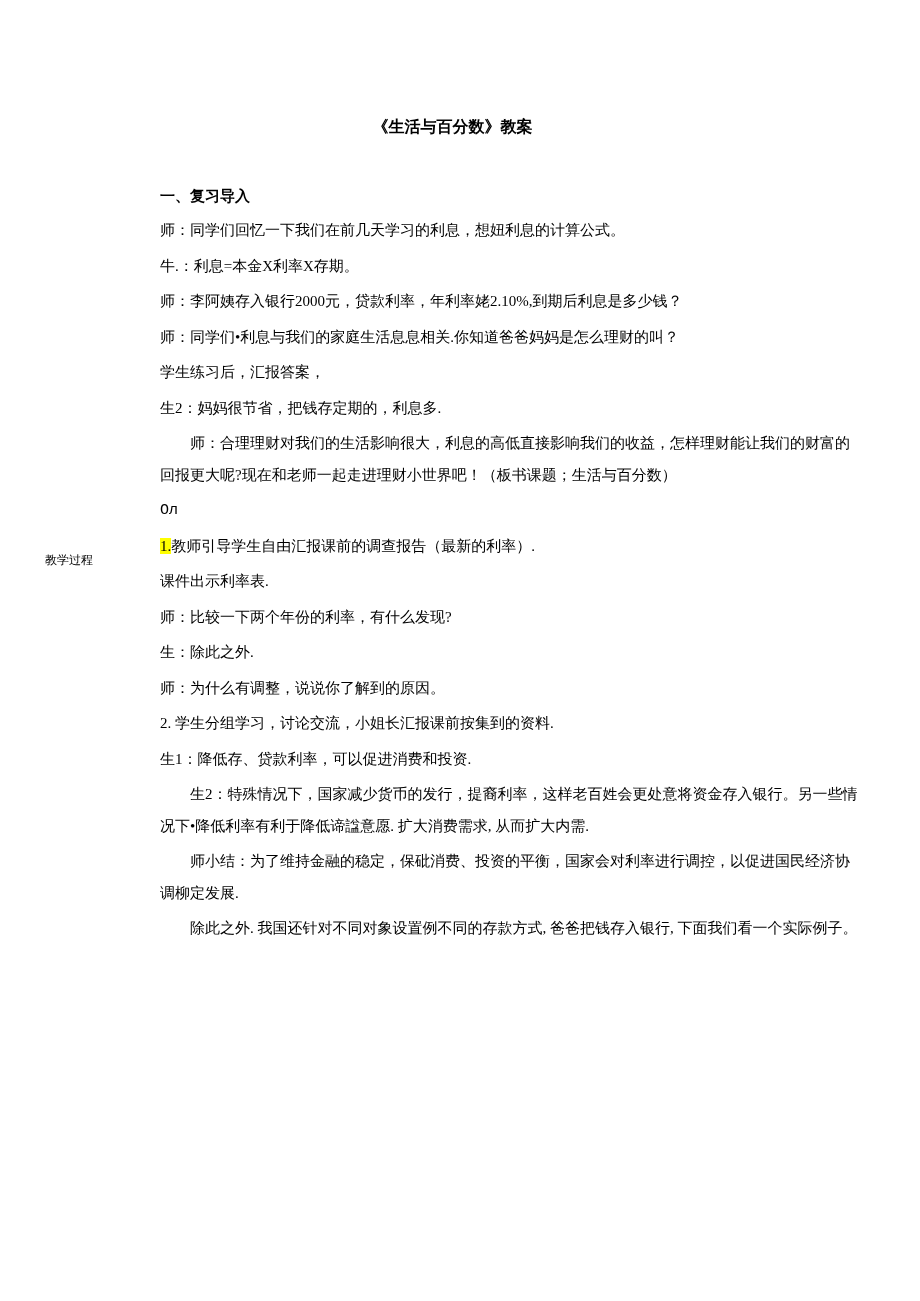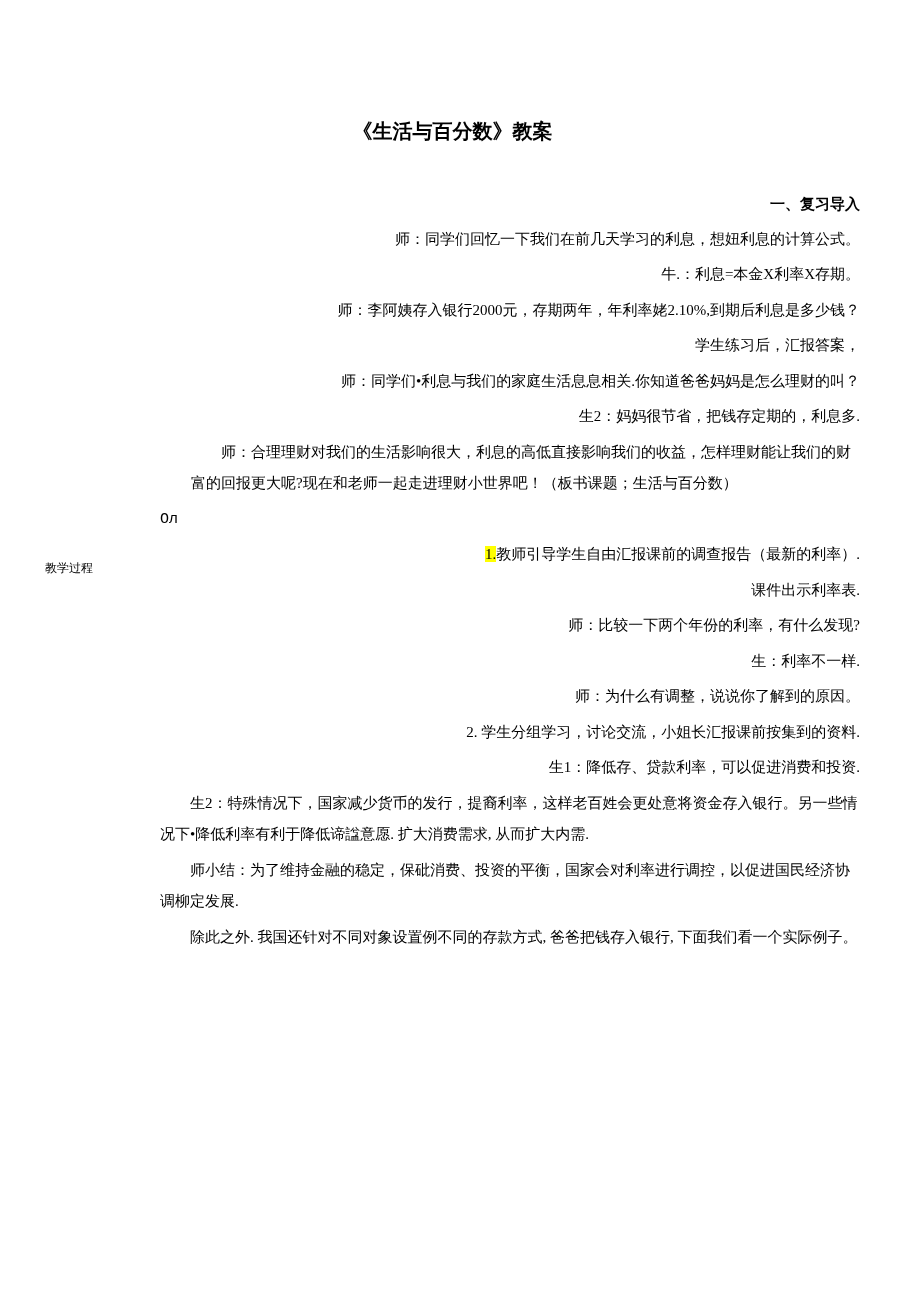--- a/index.html
+++ b/index.html
@@ -14,21 +14,21 @@
       height: 1301px;
       position: relative;
       padding: 110px 60px 60px 45px;
       color: #000;
       font-size: 15px;
       line-height: 2.1;
     }
     .doc-title {
       text-align: center;
       font-weight: bold;
-      font-size: 20px;
+      font-size: 16px;
       margin-bottom: 28px;
       font-family: "SimHei", "黑体", sans-serif;
     }
     .layout {
       display: flex;
       align-items: stretch;
     }
     .side-col {
       width: 115px;
       flex-shrink: 0;
@@ -38,28 +38,26 @@
       font-size: 12px;
     }
     .main-col {
       flex: 1;
     }
     .sec-heading {
       font-weight: bold;
       font-family: "SimHei", "黑体", sans-serif;
       margin-bottom: 4px;
       margin-top: 8px;
-      text-align: right;
     }
     .para {
       margin-bottom: 4px;
     }
     .indent1 {
       text-indent: 0;
-      text-align: right;
     }
     .indent2 {
       text-indent: 1.5em;
     }
     .highlight {
       background: #ffff00;
     }
     .roman {
       font-family: Liberation Mono, monospace;
     }
@@ -71,35 +69,35 @@
 
 <div class="layout">
   <div class="side-col">
     <span>教学过程</span>
   </div>
   <div class="main-col">
 
     <div class="sec-heading">一、复习导入</div>
     <div class="para indent1">师：同学们回忆一下我们在前几天学习的利息，想妞利息的计算公式。</div>
     <div class="para indent1">牛.：利息=本金X利率X存期。</div>
-    <div class="para indent1">师：李阿姨存入银行2000元，存期两年，年利率姥2.10%,到期后利息是多少钱？</div>
+    <div class="para indent1">师：李阿姨存入银行2000元，贷款利率，年利率姥2.10%,到期后利息是多少钱？</div>
+    <div class="para indent1">师：同学们•利息与我们的家庭生活息息相关.你知道爸爸妈妈是怎么理财的叫？</div>
     <div class="para indent1">学生练习后，汇报答案，</div>
-    <div class="para indent1">师：同学们•利息与我们的家庭生活息息相关.你知道爸爸妈妈是怎么理财的叫？</div>
     <div class="para indent1">生2：妈妈很节省，把钱存定期的，利息多.</div>
-    <div class="para indent2" style="text-indent:0;margin-left:31px;">　　<span>师：合理理财对我们的生活影响很大，利息的高低直接影响我们的收益，怎样理财能让我们的财富的回报更大呢?现在和老师一起走进理财小世界吧！（板书课题；生活与百分数）</span></div>
+    <div class="para indent2" style="text-indent:0;">　　<span>师：合理理财对我们的生活影响很大，利息的高低直接影响我们的收益，怎样理财能让我们的财富的回报更大呢?现在和老师一起走进理财小世界吧！（板书课题；生活与百分数）</span></div>
 
     <div class="para roman">Oл</div>
 
     <div class="para indent1">
       <span class="highlight">1.</span><span>教师引导学生自由汇报课前的调查报告（最新的利率）.</span>
     </div>
 
     <div class="para indent1">课件出示利率表.</div>
     <div class="para indent1">师：比较一下两个年份的利率，有什么发现?</div>
-    <div class="para indent1">生：利率不一样.</div>
+    <div class="para indent1">生：除此之外.</div>
     <div class="para indent1">师：为什么有调整，说说你了解到的原因。</div>
     <div class="para indent1">2. 学生分组学习，讨论交流，小姐长汇报课前按集到的资料.</div>
     <div class="para indent1">生1：降低存、贷款利率，可以促进消费和投资.</div>
     <div class="para">　　<span>生2：特殊情况下，国家减少货币的发行，提裔利率，这样老百姓会更处意将资金存入银行。另一些情况下•降低利率有利于降低谛諡意愿. 扩大消费需求, 从而扩大内需.</span></div>
     <div class="para">　　<span>师小结：为了维持金融的稳定，保砒消费、投资的平衡，国家会对利率进行调控，以促进国民经济协调柳定发展.</span></div>
     <div class="para">　　<span>除此之外. 我国还针对不同对象设置例不同的存款方式, 爸爸把钱存入银行, 下面我们看一个实际例子。</span></div>
 
   </div>
 </div>
 

